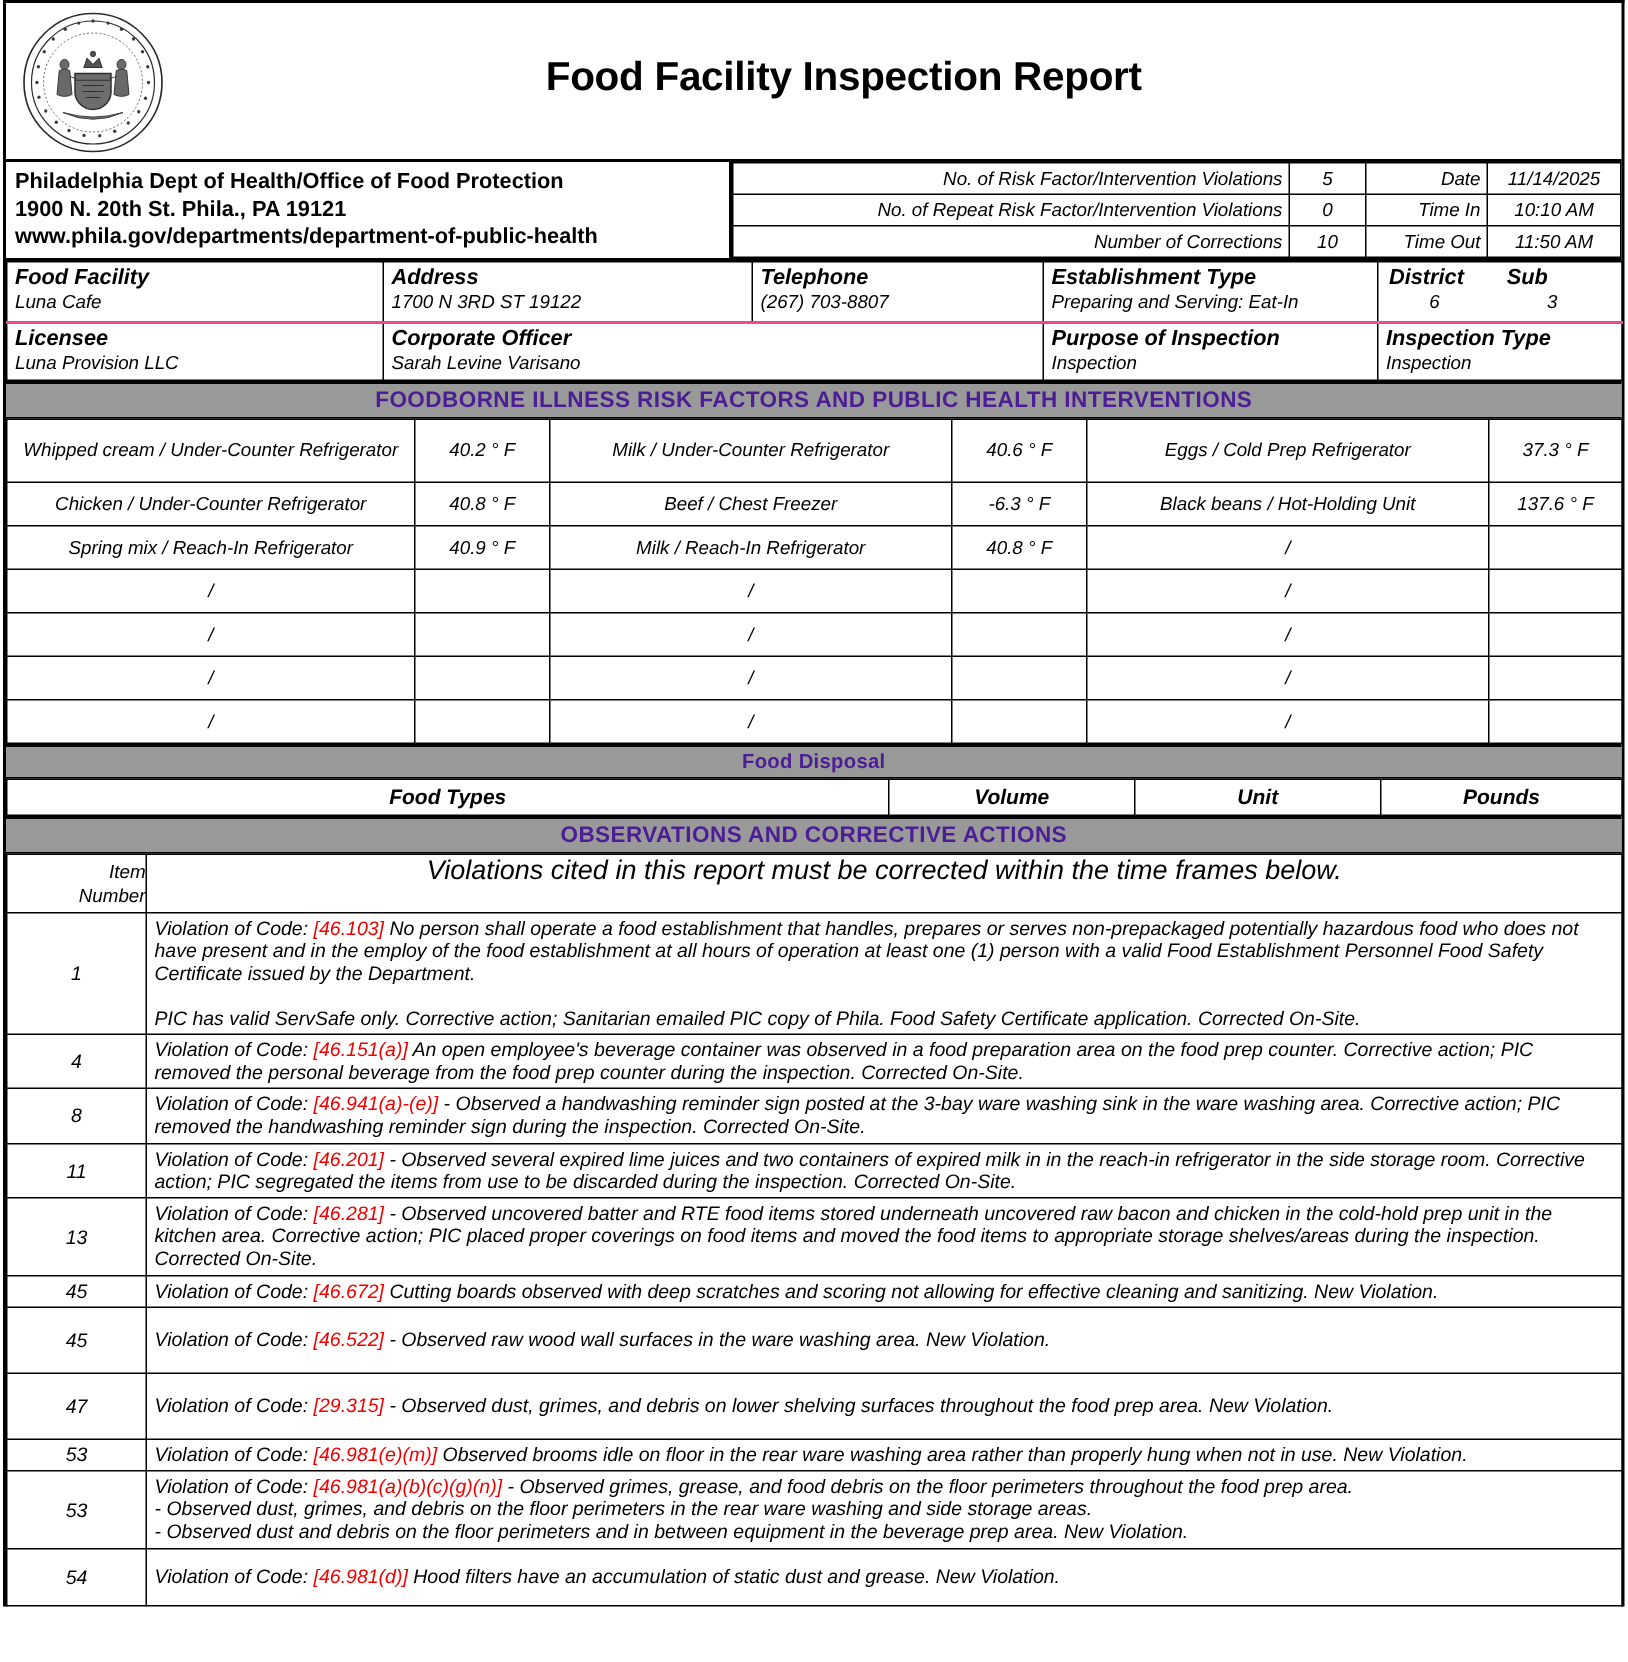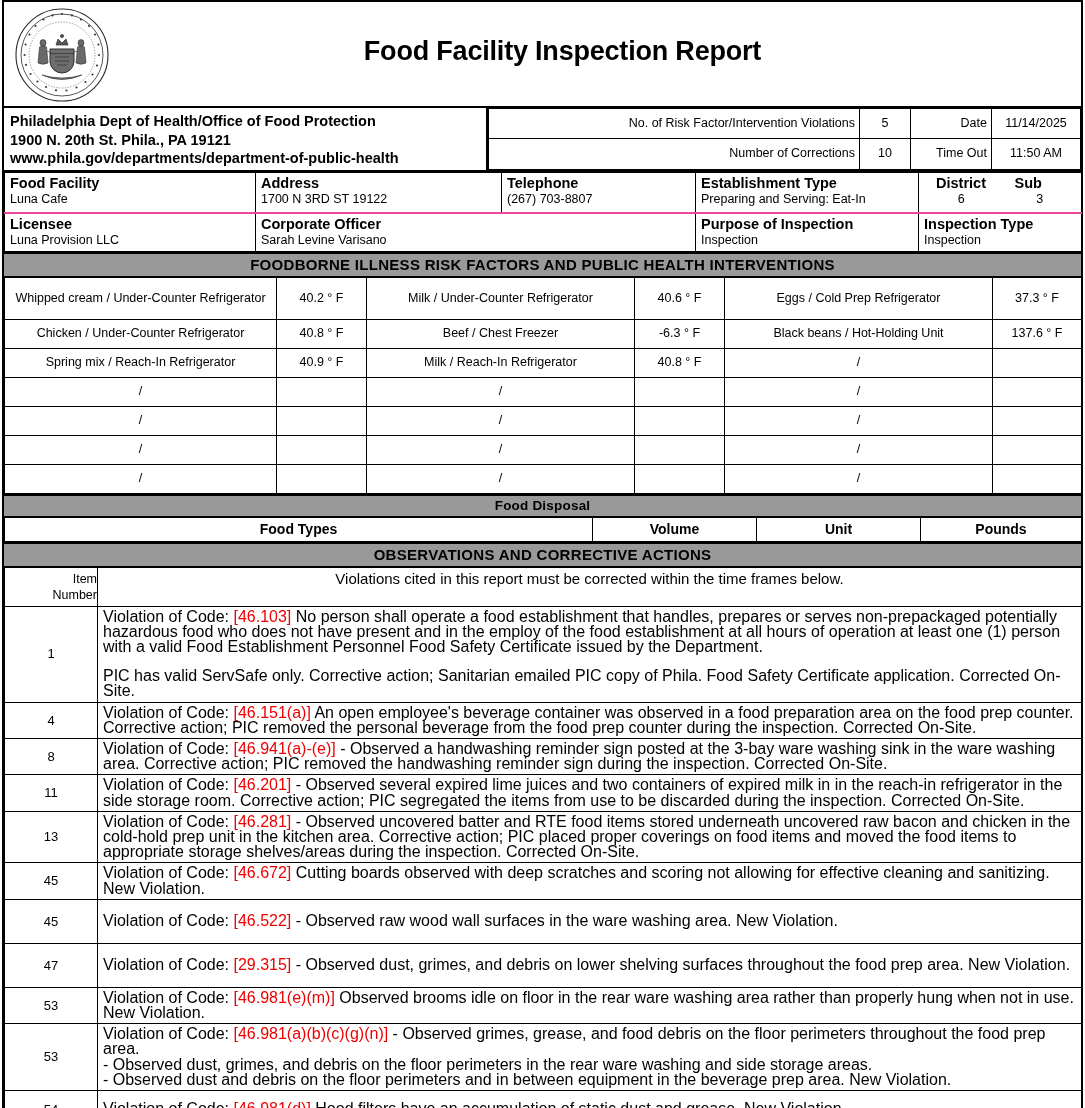--- a/index.html
+++ b/index.html
@@ -25,20 +25,21 @@
     border: 2px solid #000;
     border-bottom: none;
     width: 1081px;
     margin: 0 auto;
     box-sizing: border-box;
   }
   table {
     border-collapse: collapse;
     width: 100%;
     table-layout: fixed;
+    font-style: italic;
   }
   td, th {
     border: 1px solid #000;
     padding: 0;
     vertical-align: top;
     font-weight: normal;
     text-align: left;
   }
 
   
@@ -101,28 +102,28 @@
   .info .lbl {
     font-weight: bold;
     font-size: 14.5px;
     display: block;
     line-height: 17px;
   }
   .info .val { display: block; font-size: 12.5px; line-height: 15px; }
   .info .r1 td { height: 34px; }
   .info .r2 td { height: 32px; border-top: 2px solid #ec4899; }
   .districtsub { display: flex; }
-  .districtsub .ds-col { width: 50%; margin-left: 10px; }
+  .districtsub .ds-col { width: 50%; }
   .districtsub .ds-col .val { text-align: center; padding-right: 14px; }
   .districtsub .ds-col .lbl { padding-left: 2px; }
 
   
   .banner {
     background: #999999;
-    color: #000000;
+    color: #4c1d95;
     font-weight: bold;
     text-align: center;
     font-size: 15px;
     letter-spacing: 0.3px;
     padding: 2px 0 3px;
     border-top: 2px solid #000;
     border-bottom: 1px solid #000;
   }
   .banner.small { font-size: 13.5px; letter-spacing: 0.2px; }
 
@@ -147,29 +148,29 @@
   .disposal td {
     font-size: 14px;
     font-weight: bold;
     text-align: center;
     padding: 3px 0 4px;
     vertical-align: middle;
   }
 
   
   .obs td {
-    font-size: 16px;
+    font-size: 13px;
     line-height: 15.2px;
     padding: 2px 5px 3px 5px;
     vertical-align: top;
   }
   .obs .notehd {
     text-align: center;
     padding: 3px 0;
-    font-size: 15px;
+    font-size: 18px;
   }
   .obs .itemhd {
     text-align: right;
     font-size: 12.5px;
     line-height: 16px;
     padding: 3px 0;
     vertical-align: middle;
   }
   .obs .num {
     text-align: center;
@@ -258,20 +259,26 @@
       <div class="counts">
         <table>
           <tbody>
               <tr>
             <td class="c-label">No. of Risk Factor/Intervention Violations</td>
             <td class="c-value">5</td>
             <td class="c-label2">Date</td>
             <td class="c-value2">11/14/2025</td>
           </tr>
           <tr>
+            <td class="c-label">No. of Repeat Risk Factor/Intervention Violations</td>
+            <td class="c-value">0</td>
+            <td class="c-label2">Time In</td>
+            <td class="c-value2">10:10 AM</td>
+          </tr>
+          <tr>
             <td class="c-label">Number of Corrections</td>
             <td class="c-value">10</td>
             <td class="c-label2">Time Out</td>
             <td class="c-value2">11:50 AM</td>
           </tr>
         </tbody>
           </table>
       </div>
     </div>
 

